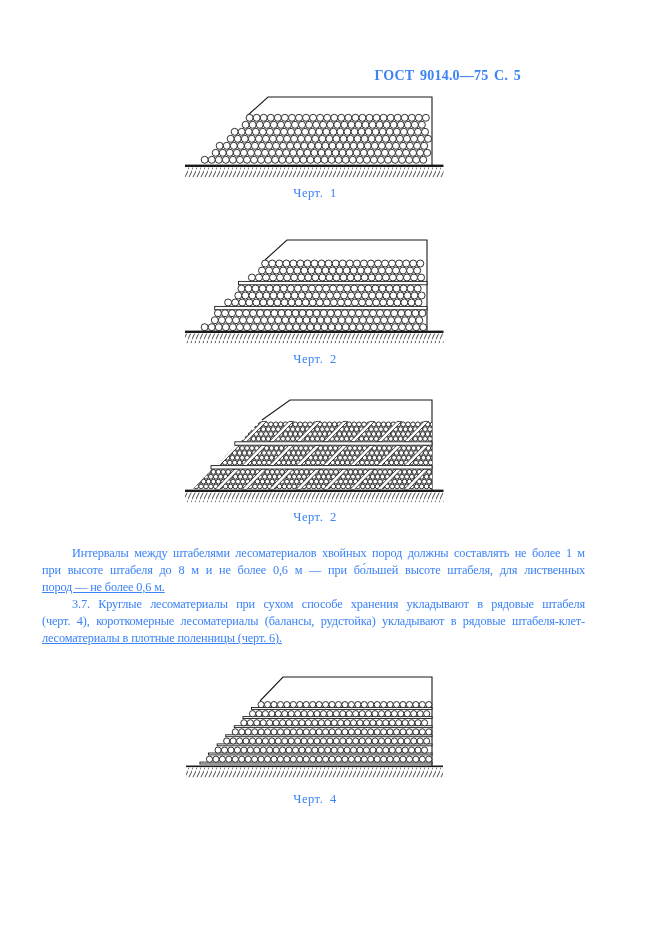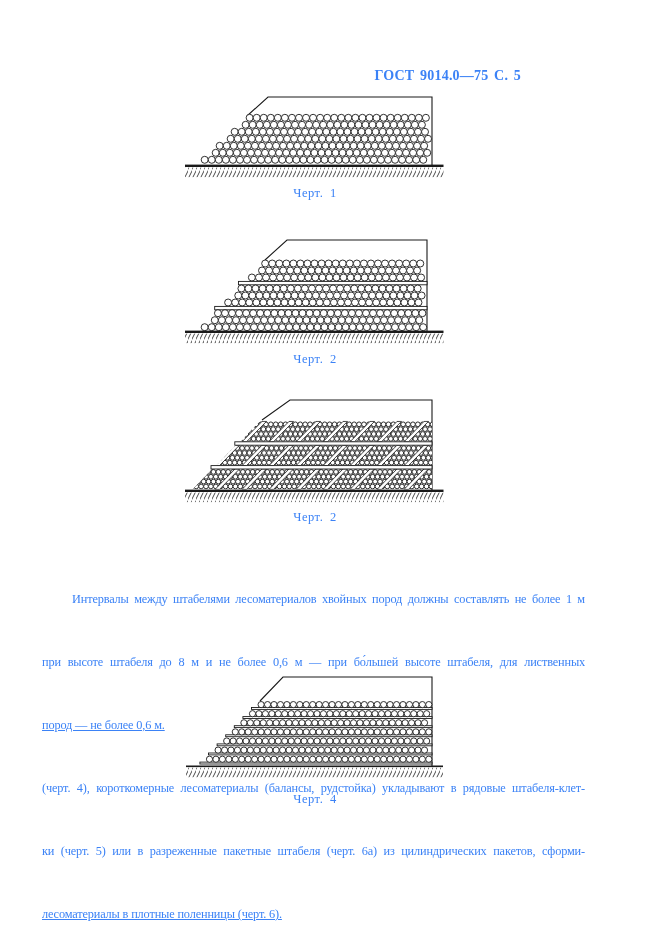--- a/index.html
+++ b/index.html
@@ -5,21 +5,21 @@
   html,body{margin:0;padding:0;background:#ffffff;}
   .page{position:relative;width:580px;height:936px;background:#ffffff;overflow:hidden;
         font-family:"Liberation Serif","DejaVu Serif",serif;color:#3b82f6;padding-left:12px;}
   .header{position:absolute;top:68px;right:71px;font-size:14px;font-weight:bold;
           letter-spacing:0.2px;word-spacing:2px;white-space:nowrap;}
   #fig-canvas{position:absolute;left:0;top:0;}
   .fig-label{position:absolute;left:150px;width:330px;text-align:center;
              font-size:12.5px;letter-spacing:0.5px;word-spacing:3px;}
   .textblock{position:absolute;left:42px;top:545px;width:543px;
              font-size:12.3px;line-height:17px;letter-spacing:-0.15px;overflow:hidden;}
-  .tl{text-align:justify;text-align-last:justify;white-space:normal;margin-top:46px;}
+  .tl{text-align:justify;text-align-last:justify;white-space:normal;}
   .tl.tl-end{text-align-last:left;text-decoration:underline;}
   .tl.indent{text-indent:30px;}
 </style>
 </head>
 <body>
 
 <div class="page">
 
   <div class="header">ГОСТ 9014.0—75 С. 5</div>
 
@@ -1316,18 +1316,18 @@
 
   <div class="fig-label" style="top: 186px;">Черт. 1</div>
   <div class="fig-label" style="top: 352px;">Черт. 2</div>
   <div class="fig-label" style="top: 510px;">Черт. 2</div>
   <div class="fig-label" style="top: 792px;">Черт. 4</div>
 
   <div class="textblock">
     <div class="tl indent">Интервалы между штабелями лесоматериалов хвойных пород должны составлять не более 1 м</div>
     <div class="tl">при высоте штабеля до 8 м и не более 0,6 м — при бо́льшей высоте штабеля, для лиственных</div>
     <div class="tl tl-end">пород — не более 0,6 м.</div>
+    <div class="tl indent">3.7. Круглые лесоматериалы при сухом способе хранения укладывают в рядовые штабеля</div>
     <div class="tl">(черт. 4), короткомерные лесоматериалы (балансы, рудстойка) укладывают в рядовые штабеля-клет-</div>
-    <div class="tl">ки (черт. 5) или в разреженные пакетные штабеля (черт. 6а) из цилиндрических пакетов, сформи-</div>
     <div class="tl tl-end">лесоматериалы в плотные поленницы (черт. 6).</div>
   </div>
 
 </div>
 
 </body></html>

